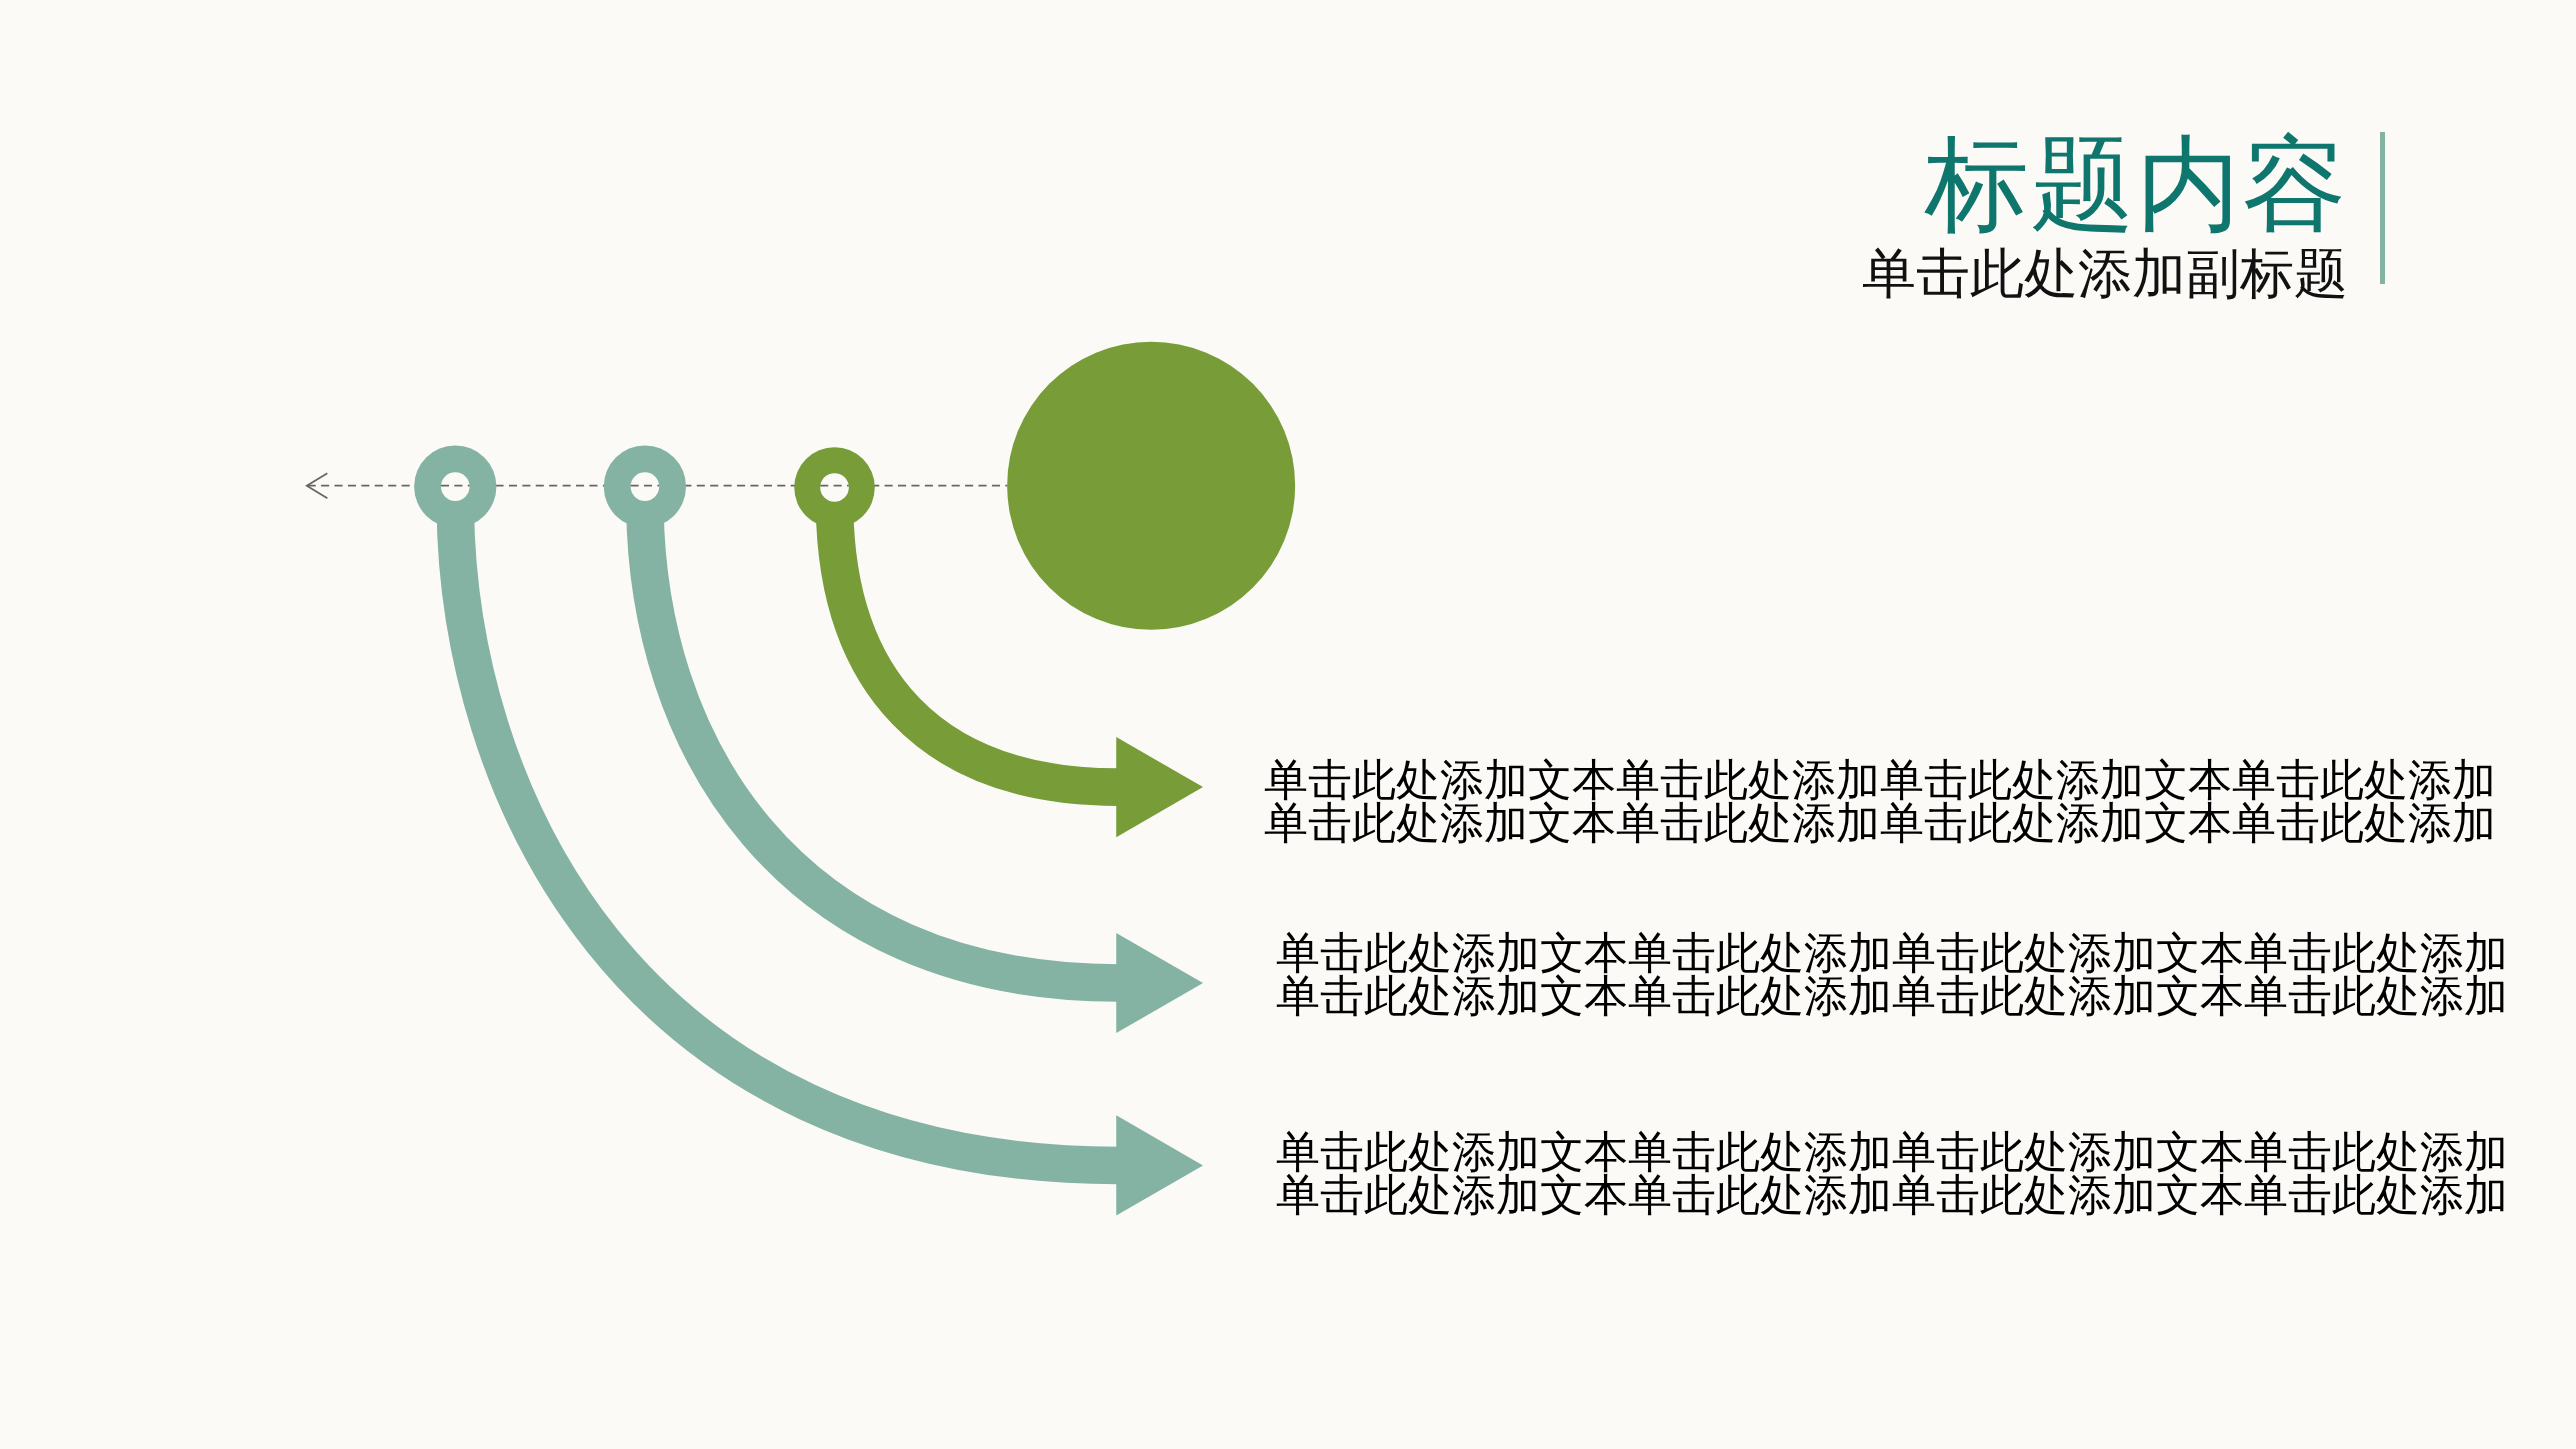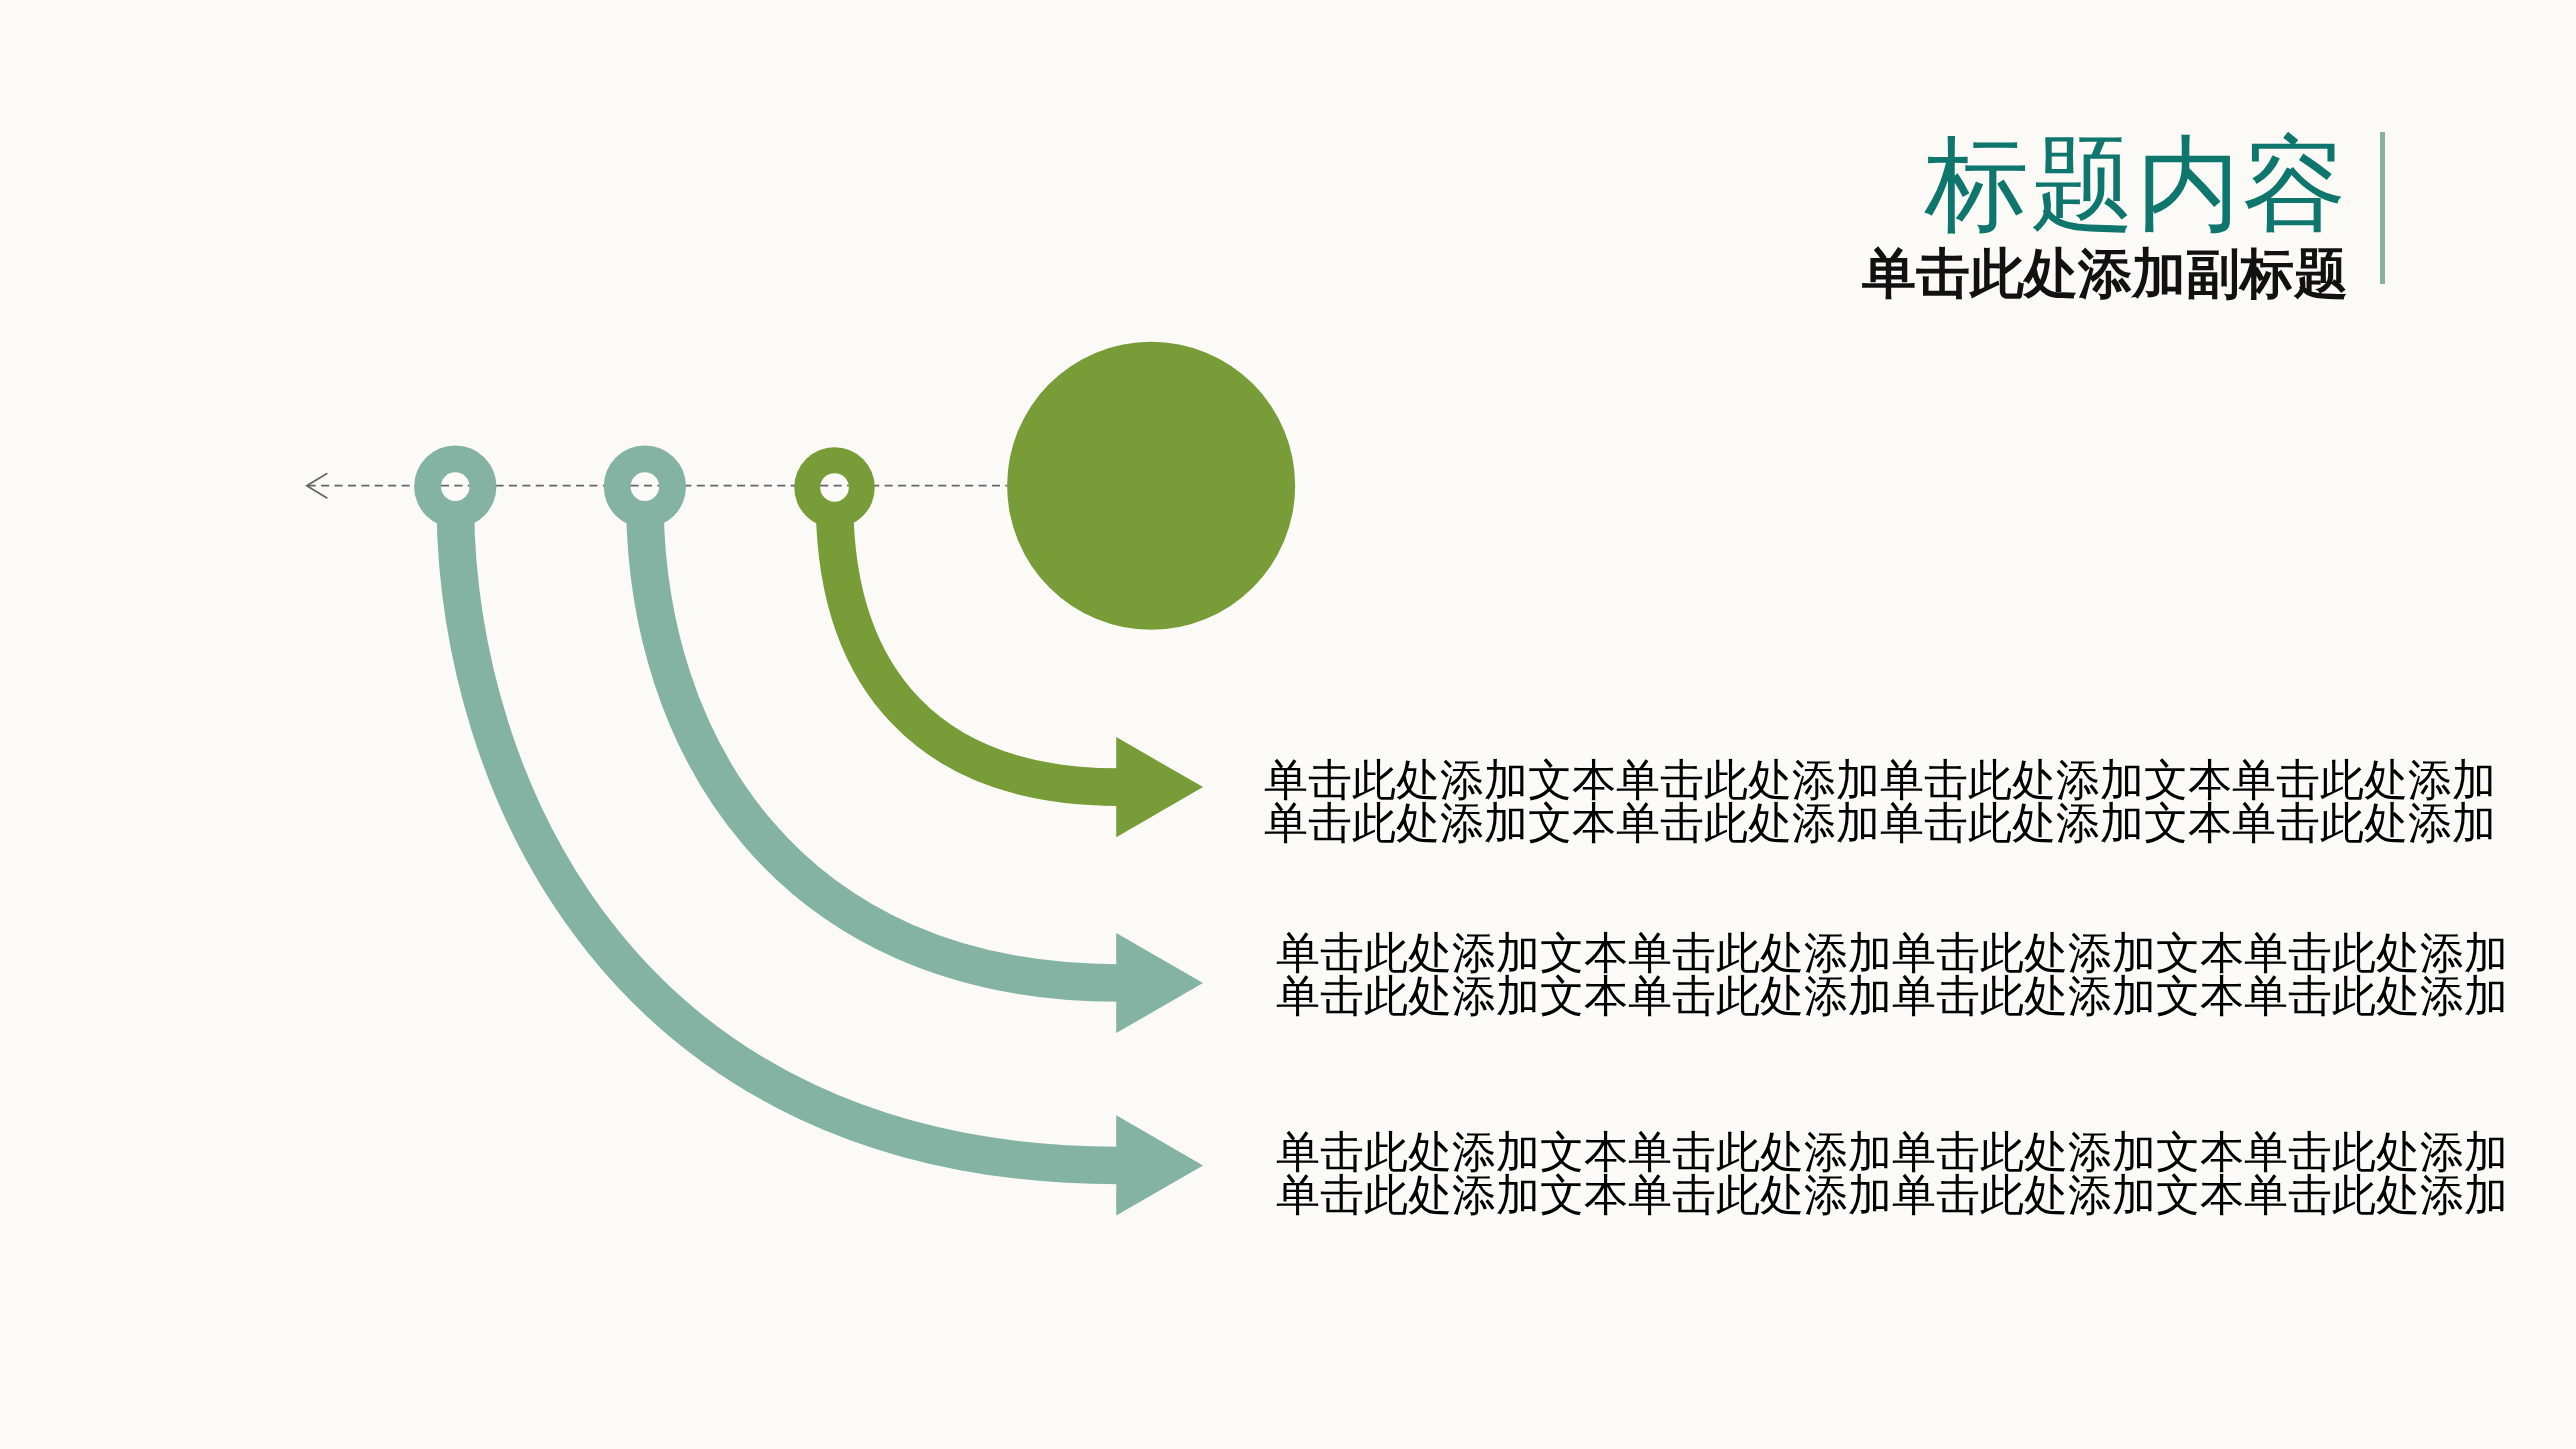--- a/index.html
+++ b/index.html
@@ -40,21 +40,20 @@
       letter-spacing: 1.8px;
       white-space: nowrap;
       font-weight: normal;
     }
     .sub-title {
       font-size: 54px;
       line-height: 68px;
       color: #111111;
       white-space: nowrap;
       margin-top: -5.4px;
-      font-weight: bold;
     }
     .accent-bar {
       position: absolute;
       left: 2380px;
       top: 132px;
       width: 4.5px;
       height: 152px;
       background: #84B3A4;
     }
     .hub-label {

